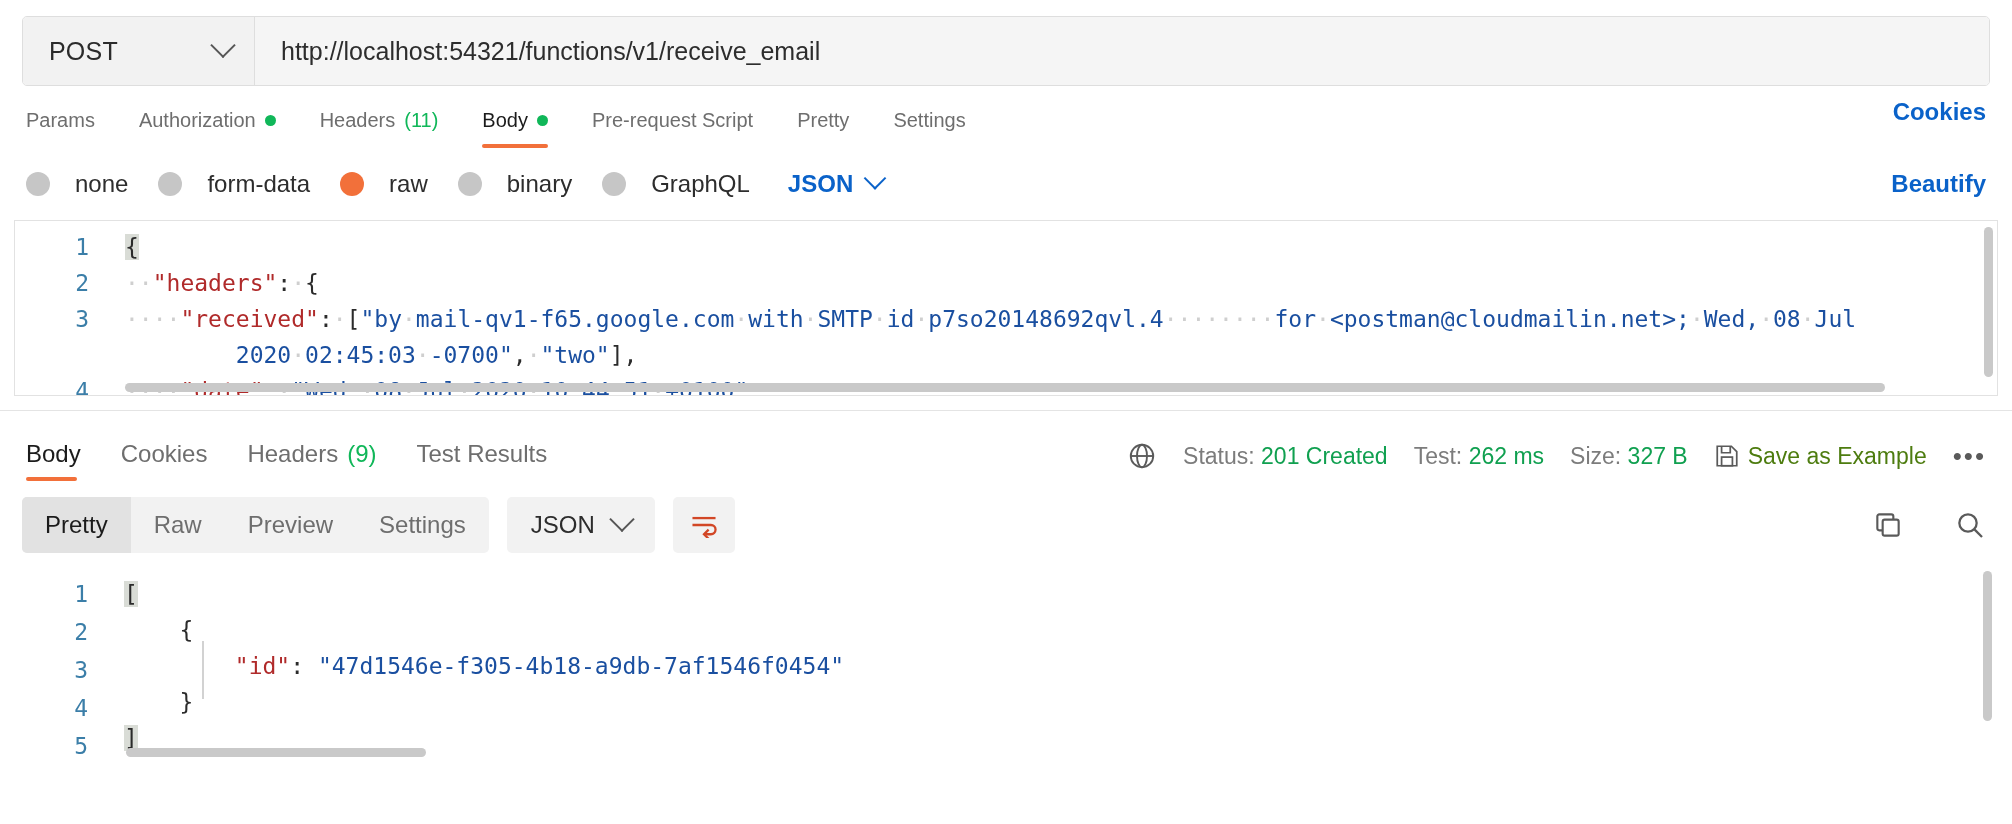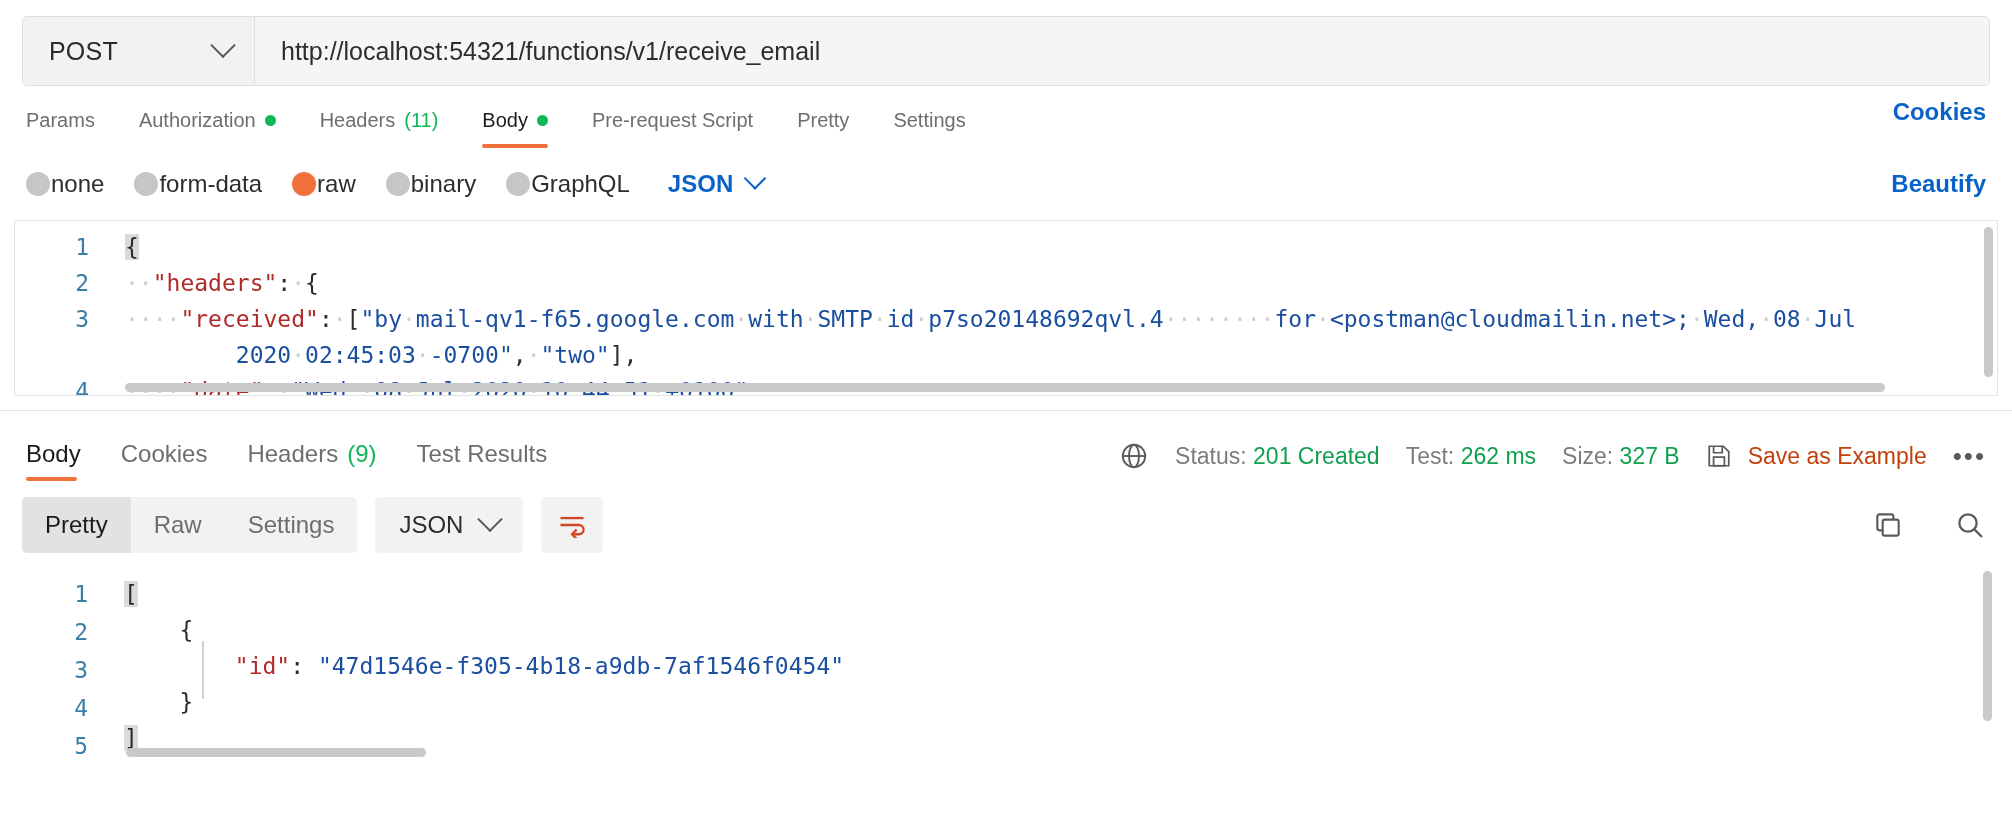--- a/index.html
+++ b/index.html
@@ -73,21 +73,21 @@
   .cookies-link {
     position: absolute; right: 26px; top: 12px;
     font-size: 24px; font-weight: bold; color: #0a62c9; cursor: pointer;
   }
 
   
   .body-row {
     display: flex; align-items: center; padding: 0 22px; height: 72px;
     position: relative;
   }
-  .radio-opt { display: flex; align-items: center; gap: 1px; margin-right: 30px; cursor: pointer; }
+  .radio-opt { display: flex; align-items: center; gap: 25px; margin-right: 30px; cursor: pointer; }
   .radio-opt:first-child { margin-left: 4px; }
   .radio-circle {
     width: 24px; height: 24px; border-radius: 50%; background: #c6c6c6;
     display: inline-block; flex: 0 0 auto;
   }
   .radio-circle.sel { background: #f2703a; }
   .radio-label { font-size: 24px; color: #2d2d2d; }
   .json-select { display: flex; align-items: center; gap: 14px; margin-left: 8px; cursor: pointer; }
   .json-select .jtxt { font-size: 24px; font-weight: bold; color: #0a62c9; }
   .json-select .chev { border-color: #0a62c9; width: 16px; height: 16px; }
@@ -146,21 +146,21 @@
     position: absolute; left: 20px; right: 20px; bottom: 2px;
     height: 4px; background: #f2703a; border-radius: 2px;
   }
   .res-tab:first-child .ul { left: 4px; right: 24px; }
   .res-stats {
     position: absolute; right: 26px; bottom: 12px;
     display: flex; align-items: center; gap: 26px;
   }
   .stat { font-size: 23px; color: #7c7c7c; white-space: nowrap; }
   .stat b { color: #10a050; font-weight: normal; }
-  .save-ex { display: flex; align-items: center; gap: 16px; font-size: 23px; color: #c2410c; cursor: pointer; }
+  .save-ex { display: flex; align-items: center; gap: 8px; font-size: 23px; color: #4d7c0f; cursor: pointer; }
   .ellipsis-btn { letter-spacing: 2px; font-size: 26px; color: #5a5a5a; cursor: pointer; line-height: 14px; }
 
   
   .res-toolbar {
     display: flex; align-items: center; padding: 0 22px; height: 84px;
     position: relative;
   }
   .seg {
     display: flex; background: #f2f2f2; border-radius: 5px; overflow: hidden; height: 56px;
   }
@@ -324,20 +324,21 @@
         <span>Save as Example</span>
       </span>
       <span class="ellipsis-btn">•••</span>
     </div>
   </div>
 
   <div class="res-toolbar">
     <div class="seg">
       <div class="seg-item active">Pretty</div>
       <div class="seg-item">Raw</div>
+      <div class="seg-item">Preview</div>
       <div class="seg-item">Settings</div>
     </div>
     <div class="fmt-select">
       <span class="ftxt">JSON</span>
       <span class="chev"></span>
     </div>
     <div class="wrap-btn">
       <svg width="30" height="26" viewBox="0 0 26 22" fill="none" stroke="#d24726" stroke-width="2">
         <line x1="3" y1="5" x2="23" y2="5"></line>
         <path d="M3 11h16a4 4 0 0 1 0 8h-5"></path>

